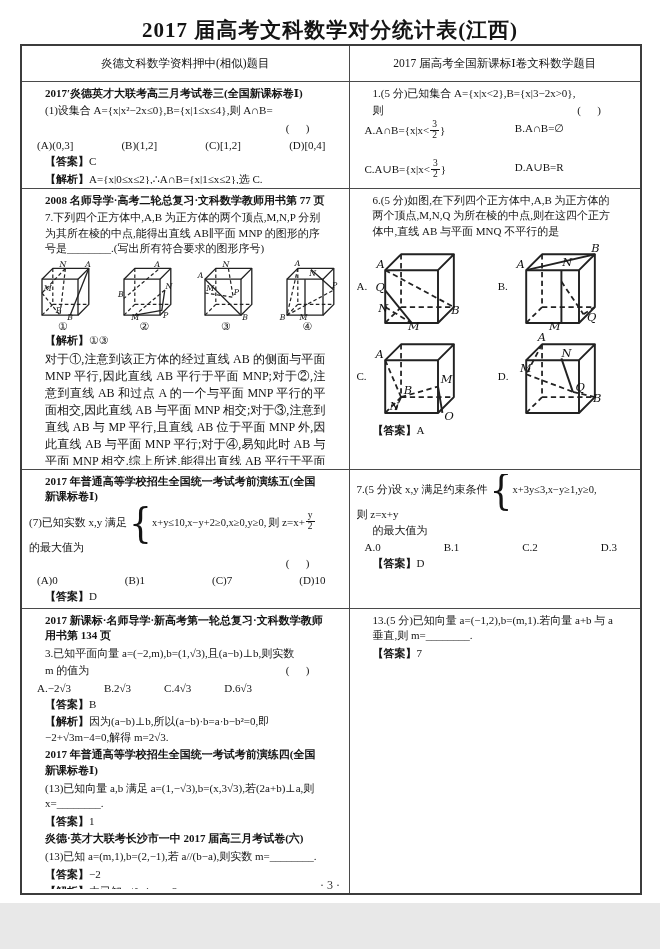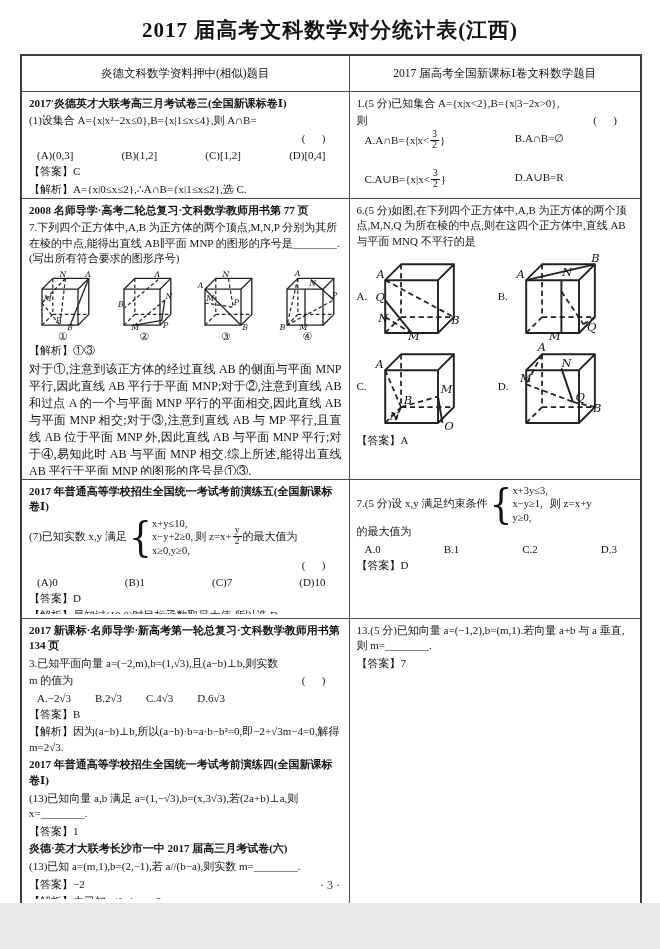--- a/index.html
+++ b/index.html
@@ -1,44 +1,44 @@
 <!DOCTYPE html>
 <html><head>
 <meta charset="utf-8">
 <style>
   *{box-sizing:border-box}
   html,body{margin:0;padding:0;background:#e8e8e8}
   body{font-family:"Liberation Serif","DejaVu Serif",serif;color:#141414}
   .page{position:relative;width:660px;height:903px;margin:0 auto;background:#fff;overflow:hidden}
   .title{position:absolute;top:16px;left:0;width:100%;text-align:center;
          font-size:21px;font-weight:700;letter-spacing:1px}
-  table.doc{position:absolute;top:54px;left:20px;width:620px;border-collapse:collapse;table-layout:fixed}
+  table.doc{position:absolute;top:44px;left:20px;width:620px;border-collapse:collapse;table-layout:fixed}
   table.doc{border:2px solid #3c3c3c}
   td,th{border:1.5px solid #4a4a4a;vertical-align:top;padding:4px 7px;font-size:11px;line-height:1.42}
   th{font-weight:400;text-align:center;vertical-align:middle;height:36px;font-size:11.5px}
   .cellbox{overflow:hidden}
-  p{margin:0 0 2px}
+  p{margin:0 16px 2px}
   .src{font-weight:700}
-  .lbl{font-weight:400}
+  .lbl{font-weight:700}
   .paren-line{display:flex}
   .paren-line .paren{margin-left:auto;padding-right:16px;white-space:pre}
   .inline-paren{display:flex}
   .inline-paren .paren{margin-left:auto;padding-right:16px;white-space:pre}
   .opts{display:flex;justify-content:space-between;padding:0 16px 0 8px}
-  .opts-narrow{display:flex;gap:24px;padding-left:8px}
+  .opts-narrow{display:flex;gap:33px;padding-left:8px}
   .optgrid{display:grid;grid-template-columns:56% 44%;row-gap:18px;padding-left:8px;margin:2px 0}
   .frac{display:inline-flex;flex-direction:column;align-items:center;vertical-align:middle;
         line-height:1.05;font-size:9.5px;margin:0 1px;transform:translateY(-1px)}
   .frac .fn{border-bottom:1px solid #141414;padding:0 2px}
   .frac .fd{padding:0 2px}
   .sysq{display:flex;align-items:center;flex-wrap:wrap;row-gap:1px}
   .sys{display:inline-flex;align-items:center;margin:0 2px}
   .brace{font-size:36px;font-weight:400;line-height:.9;transform:scaleY(1.15);
          font-family:"DejaVu Serif",serif}
-  .sys-lines{display:flex;flex-direction:column;font-size:10.5px;line-height:1.3}
+  .sys-lines{display:flex;font-size:10.5px;line-height:1.3}
   .figs-l{display:flex;justify-content:space-between;margin:3px 0 1px}
   .figL{text-align:center}
   .figL svg{width:68px;height:60px;display:block}
   .figL .cap{font-size:11px;line-height:1.1}
   .figs-r{display:grid;grid-template-columns:1fr 1fr;column-gap:6px;row-gap:2px;margin:3px 0}
   .figR{display:flex;align-items:center;gap:3px}
   .figR .cap{font-size:11px}
   .figR svg{width:92px;height:88px;display:block}
   .s{fill:none;stroke:#222;stroke-width:2.2;stroke-linejoin:round}
   .d{fill:none;stroke:#222;stroke-width:2;stroke-dasharray:6 4;stroke-linejoin:round}

